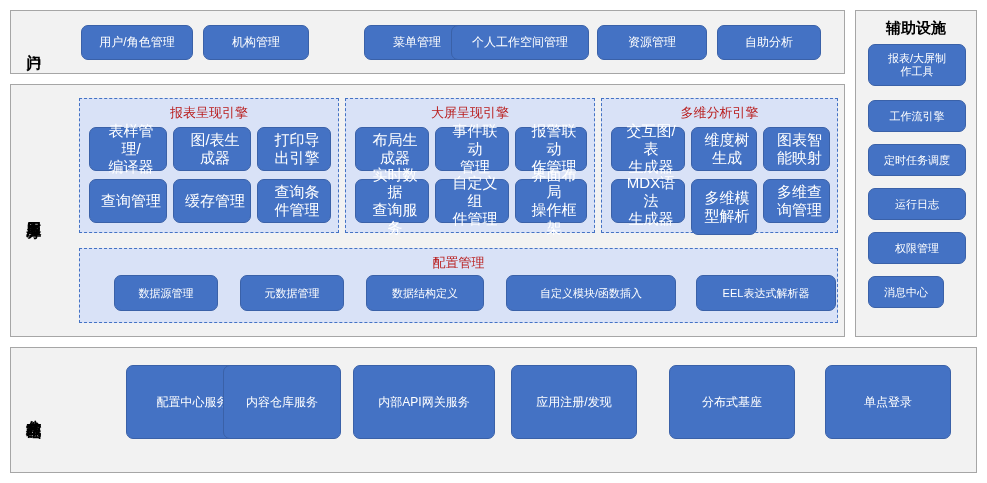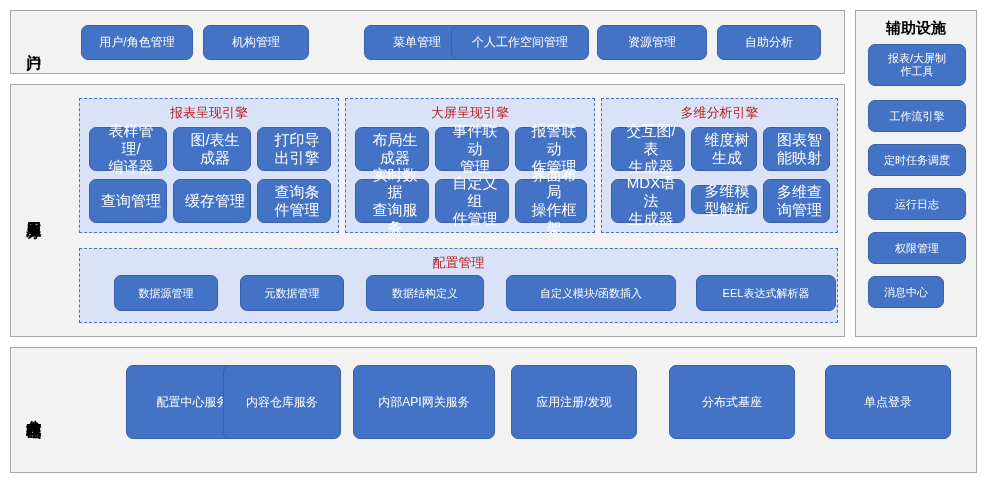--- a/index.html
+++ b/index.html
@@ -178,21 +178,21 @@
 
       <div class="btn tiny" style="left:9px;  top:28px; width:74px; height:44px;">交互图/表
 生成器</div>
       <div class="btn tiny" style="left:89px; top:28px; width:66px; height:44px;">维度树
 生成</div>
       <div class="btn tiny" style="left:161px;top:28px; width:67px; height:44px;">图表智
 能映射</div>
 
       <div class="btn tiny" style="left:9px;  top:80px; width:74px; height:44px;">MDX语法
 生成器</div>
-      <div class="btn tiny" style="left:89px; top:80px; width:66px; height:29px;margin-top:6px;">多维模
+      <div class="btn tiny" style="left:89px; top:80px; width:66px; height:56px;">多维模
 型解析</div>
       <div class="btn tiny" style="left:161px;top:80px; width:67px; height:44px;">多维查
 询管理</div>
     </div>
 
     <div class="group" style="left:68px; top:163px; width:759px; height:75px;">
       <div class="group-title">配置管理</div>
 
       <div class="btn small" style="left:34px;  top:26px; width:104px; height:36px;">数据源管理</div>
       <div class="btn small" style="left:160px; top:26px; width:104px; height:36px;">元数据管理</div>

